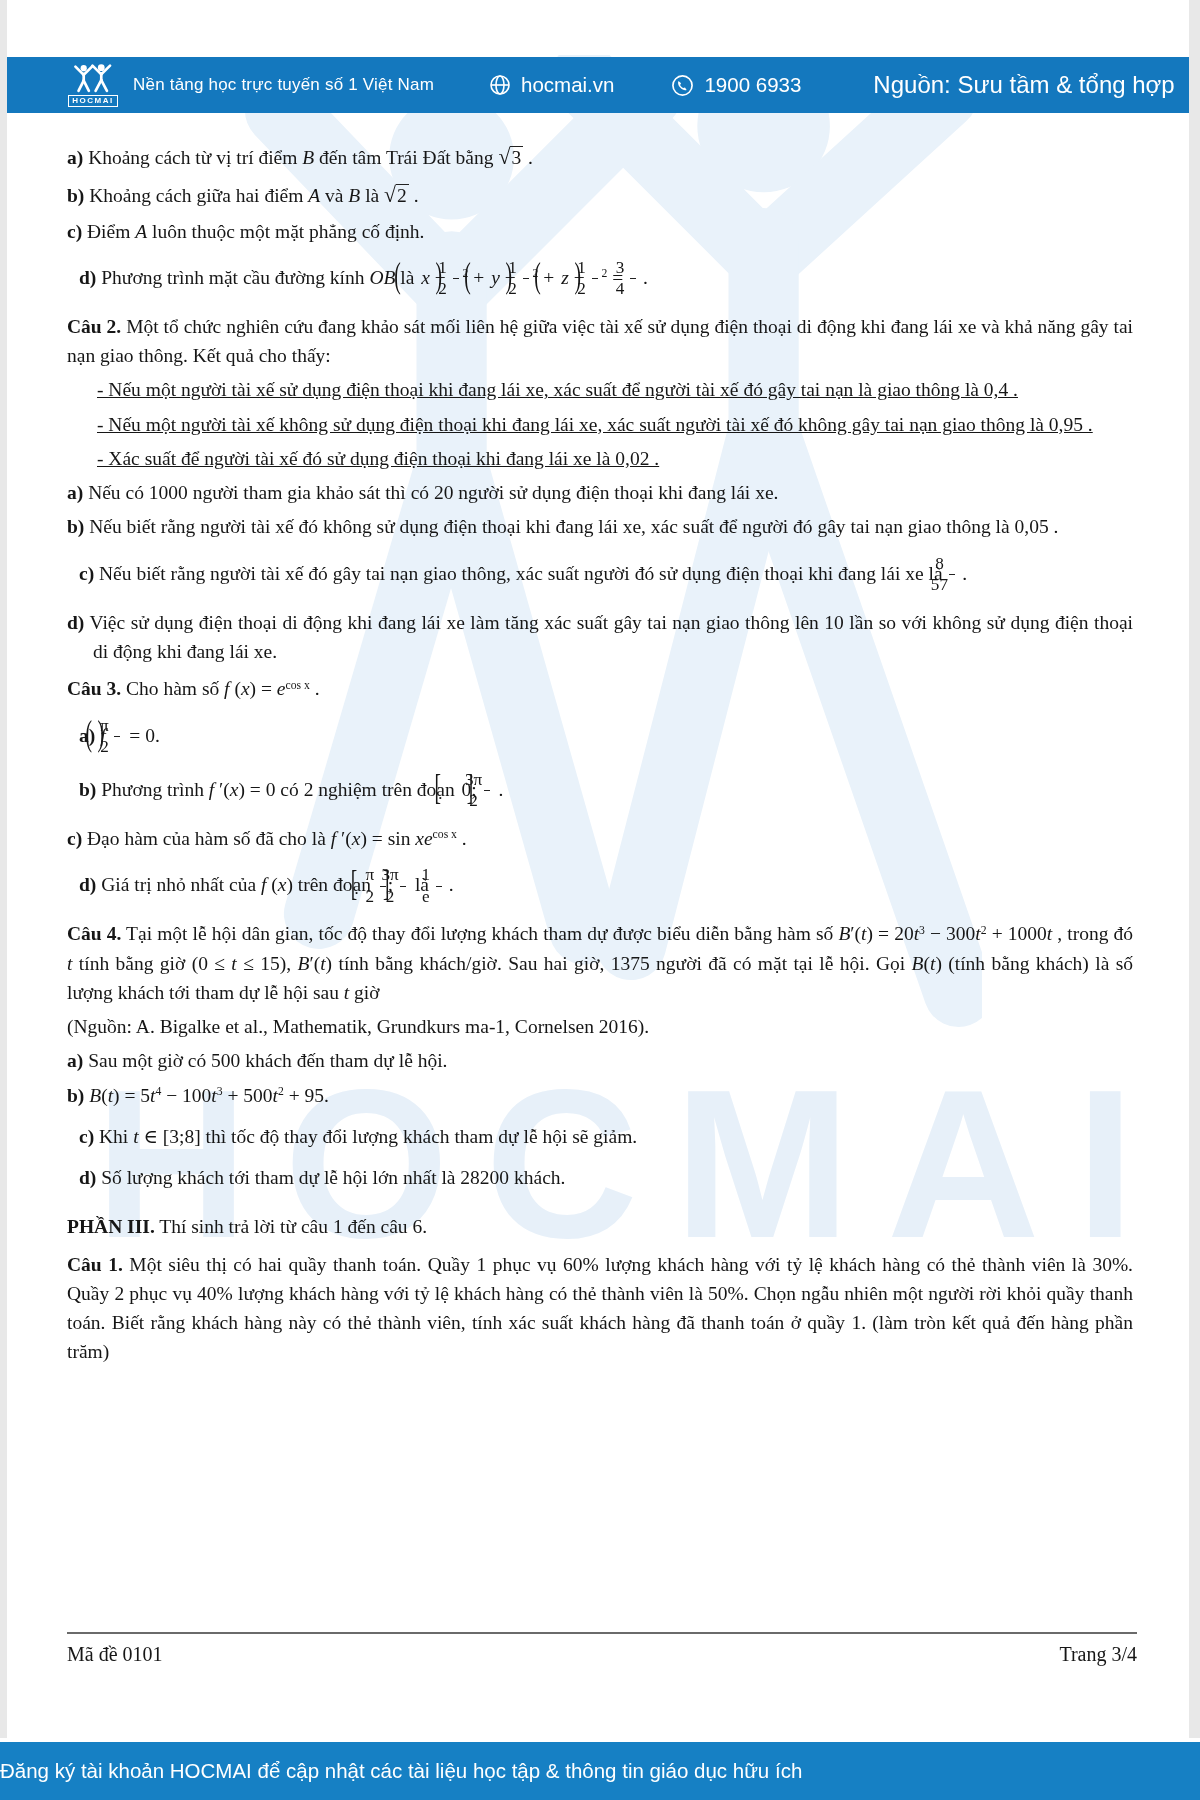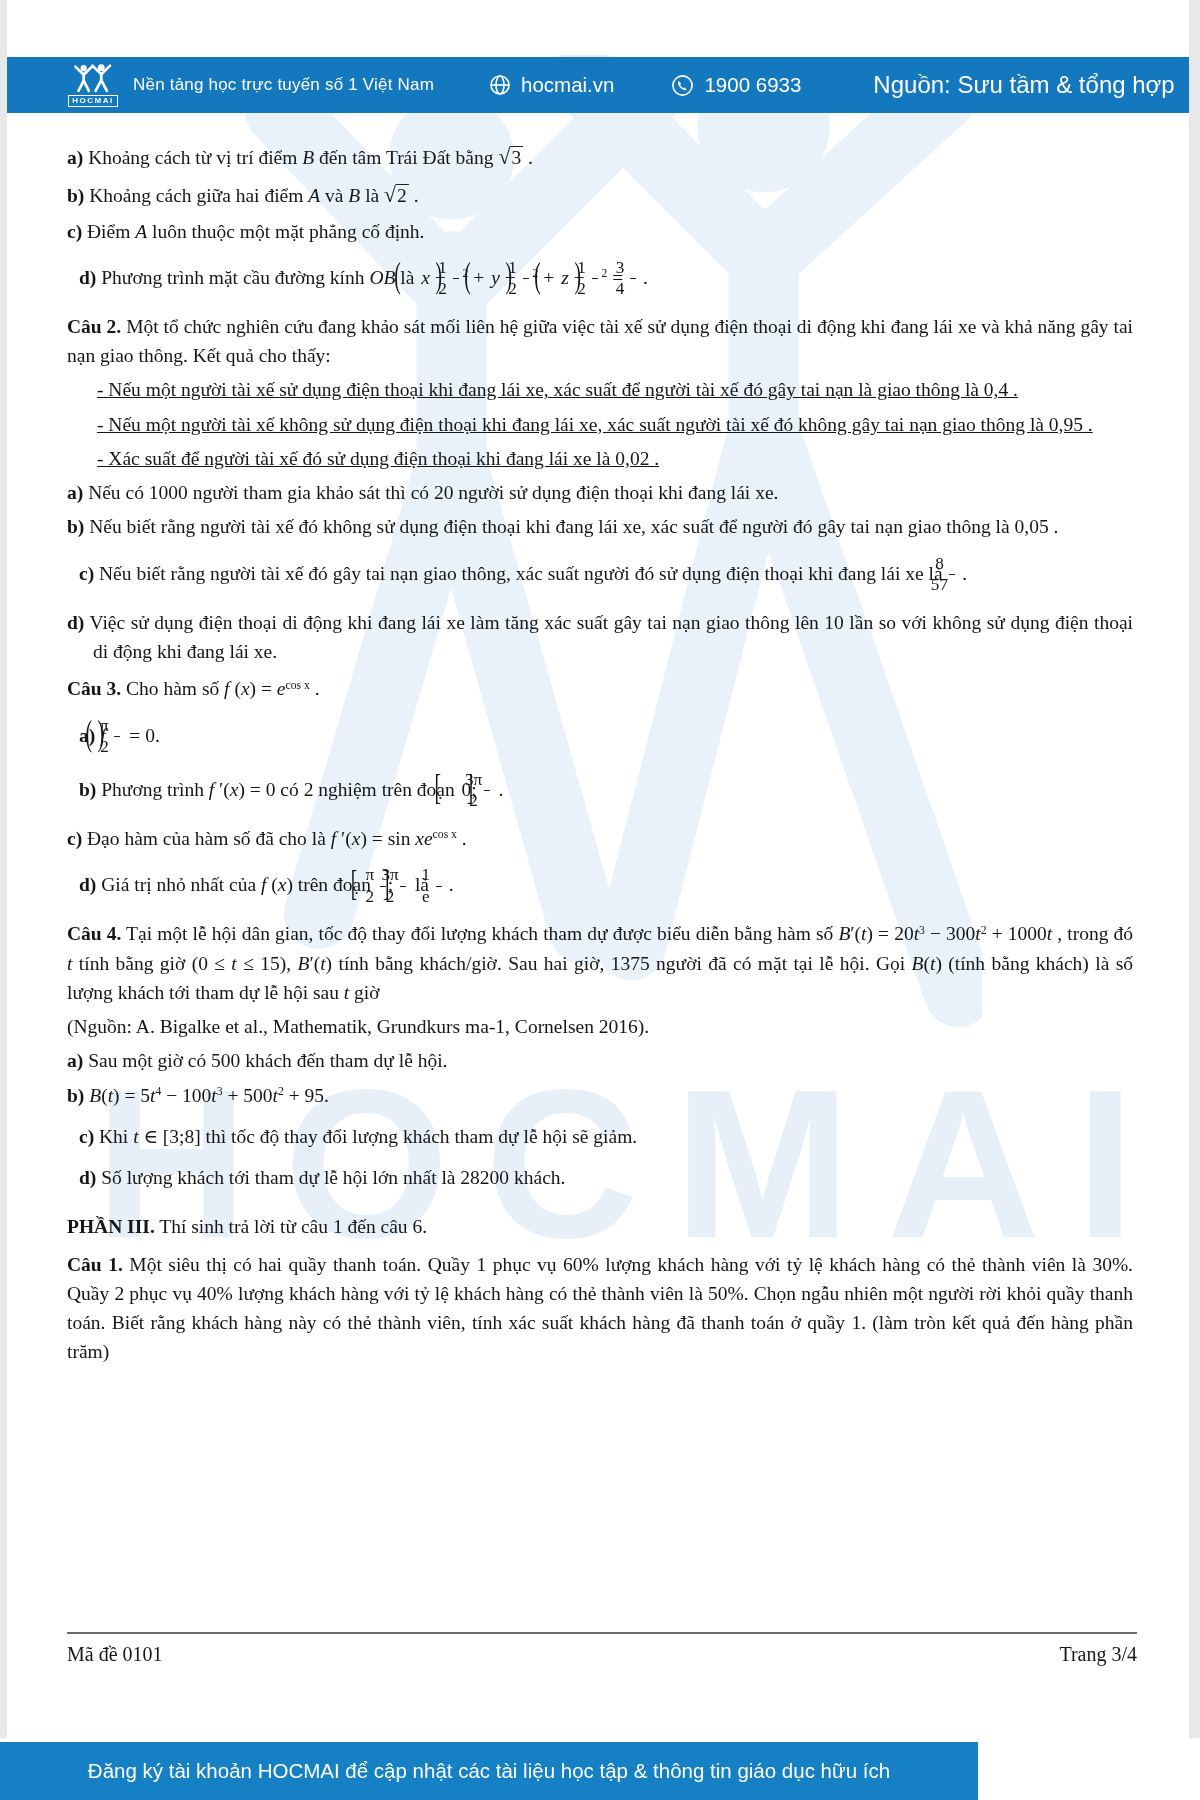--- a/index.html
+++ b/index.html
@@ -58,22 +58,22 @@
 
   
   .pagefoot{
     position:absolute;left:60px;right:52px;top:1632px;z-index:1;
     border-top:2px solid #6a6a6a;padding-top:9px;
     display:flex;justify-content:space-between;font-size:20px;
   }
 
   
   .bottombar{
-    position:absolute;left:0;top:1742px;width:978px;height:58px;z-index:4;
-    display:flex;align-items:center;justify-content:center;color:#fff;
+    position:absolute;left:0;top:1742px;width:1200px;height:58px;z-index:4;
+    display:flex;align-items:center;justify-content:flex-start;color:#fff;
     font-family:"Liberation Sans","DejaVu Sans",sans-serif;font-size:20.5px;
   }
 </style>
 </head>
 <body>
 
 <div class="edge l"></div>
 <div class="edge r"></div>
 
 <div class="page">

